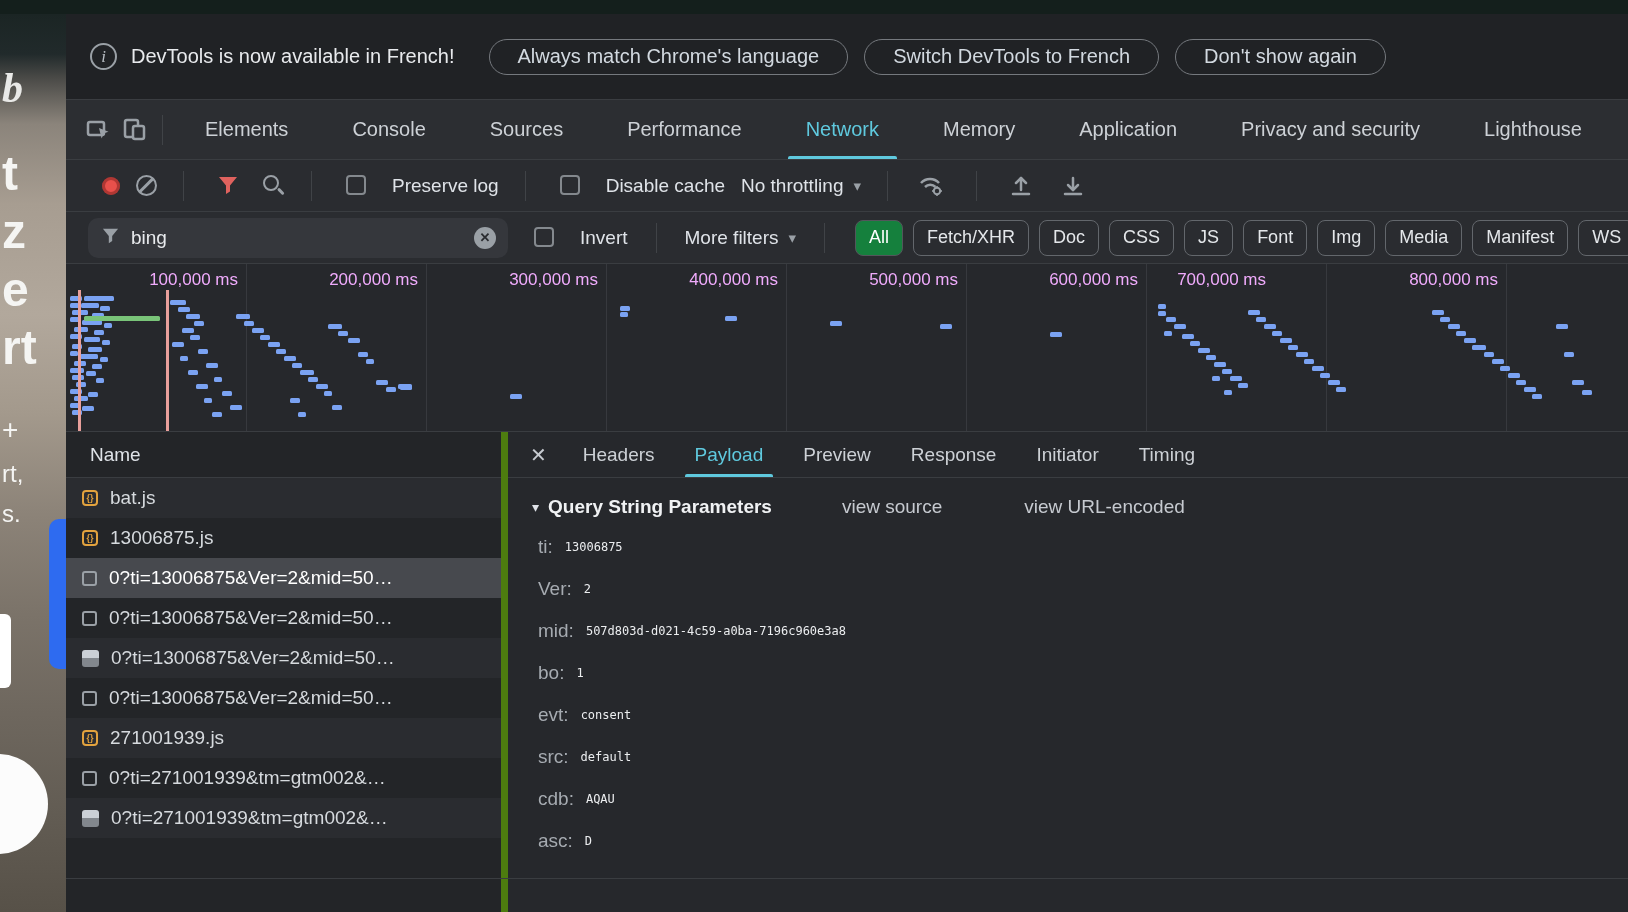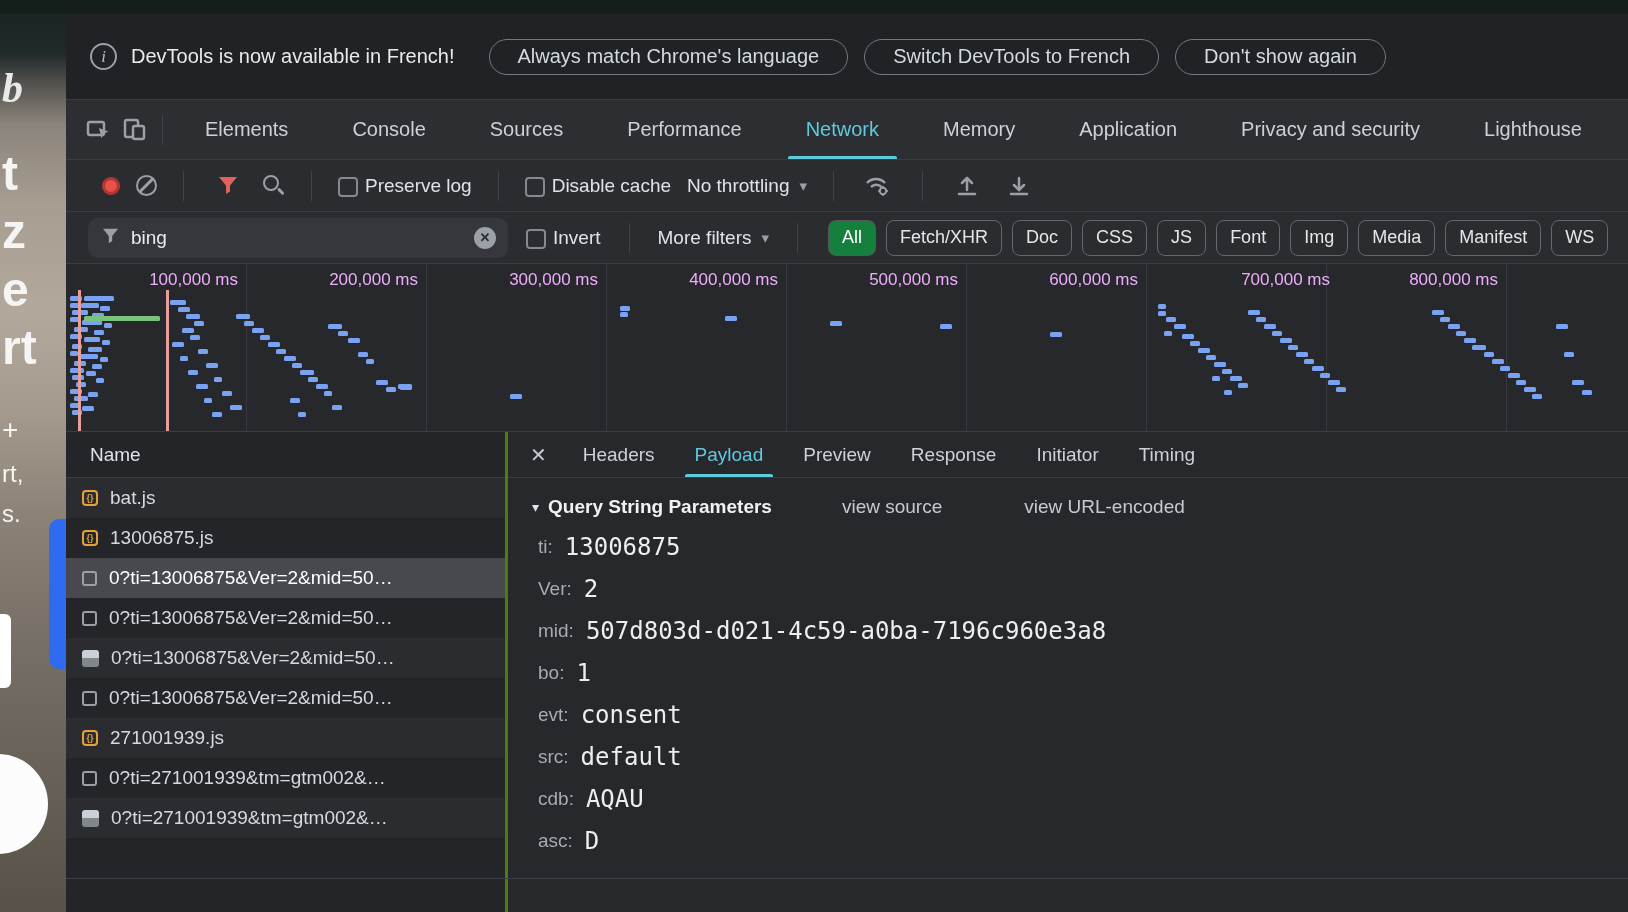--- a/index.html
+++ b/index.html
@@ -49,21 +49,21 @@
   .tab.active::after{content:"";position:absolute;left:14px;right:14px;bottom:0;height:3px;background:#5fc9de;border-radius:2px 2px 0 0;}
 
   .nettoolbar{flex:0 0 52px;background:#2a2c30;border-bottom:1px solid #3a3d41;display:flex;
               align-items:center;padding-left:36px;gap:16px;}
   .record{width:18px;height:18px;border-radius:50%;background:#e8504b;box-shadow:inset 0 0 0 3px rgba(70,10,10,.35);flex:0 0 auto;}
   .block{width:21px;height:21px;border:2.5px solid #9aa0a6;border-radius:50%;position:relative;flex:0 0 auto;}
   .block::after{content:"";position:absolute;left:-2px;top:7px;width:20px;height:2.5px;background:#9aa0a6;transform:rotate(-45deg);}
   .search{position:relative;width:23px;height:23px;flex:0 0 auto;}
   .search::before{content:"";position:absolute;left:1px;top:1px;width:12px;height:12px;border:2.5px solid #9aa0a6;border-radius:50%;}
   .search::after{content:"";position:absolute;left:15px;top:16px;width:8px;height:2.5px;background:#9aa0a6;transform:rotate(45deg);border-radius:2px;}
-  .cb-group{display:flex;align-items:flex-end;gap:7px;flex:0 0 auto;}
+  .cb-group{display:flex;align-items:flex-start;gap:26px;flex:0 0 auto;margin-left:8px;}
   .checkbox{width:20px;height:20px;border:2.5px solid #84898e;border-radius:4px;background:transparent;flex:0 0 auto;}
   .cb-label{font-size:19px;color:#dfe3e8;white-space:nowrap;}
   .throttle{display:flex;align-items:center;gap:10px;font-size:19px;color:#dfe3e8;white-space:nowrap;flex:0 0 auto;}
   .caret{color:#9aa0a6;font-size:15px;}
 
   .filterbar{flex:0 0 52px;background:#2a2c30;border-bottom:1px solid #3a3d41;display:flex;
              align-items:center;padding-left:22px;gap:18px;overflow:hidden;}
   .filter-input{width:420px;height:40px;background:#35373c;border-radius:10px;display:flex;
                 align-items:center;padding:0 12px 0 14px;gap:12px;flex:0 0 auto;}
   .fquery{flex:1;font-size:19px;color:#e8eaed;}
@@ -75,21 +75,21 @@
   .chip.active{background:#15803d;border-color:#53565b;color:#ffffff;}
 
   .overview{flex:0 0 168px;background:#26282c;border-bottom:1px solid #3a3d41;position:relative;overflow:hidden;}
   .gridline{position:absolute;top:0;bottom:0;width:1px;background:#37393e;}
   .tick{position:absolute;top:6px;transform:translateX(-100%);font-size:17px;color:#f0abfc;white-space:nowrap;}
   .wbar{position:absolute;height:5px;background:#7aa2f2;border-radius:1.5px;}
   .evline{position:absolute;top:26px;bottom:0;width:3px;background:#e89f9b;}
   .gbar{position:absolute;height:5px;background:#79c479;border-radius:1.5px;}
 
   .split{flex:1;display:flex;position:relative;background:#232528;min-height:0;}
-  .requests{width:442px;flex:0 0 442px;border-right:3px solid #4d7c0f;display:flex;flex-direction:column;background:#232528;}
+  .requests{width:442px;flex:0 0 442px;border-right:7px solid #4d7c0f;display:flex;flex-direction:column;background:#232528;}
   .list-header{flex:0 0 46px;display:flex;align-items:center;padding-left:24px;font-size:19px;color:#dfe3e8;
                border-bottom:1px solid #3a3d41;}
   .rrow{height:40px;display:flex;align-items:center;padding-left:16px;gap:12px;font-size:19px;color:#d6dade;}
   .rrow:nth-child(odd){background:#2a2c30;}
   .rrow.selected{background:#47494e;color:#ffffff;}
   .rname{white-space:nowrap;overflow:hidden;}
   .ficon{flex:0 0 auto;display:flex;align-items:center;justify-content:center;}
   .ficon.script{width:16px;height:16px;border:2px solid #e2a23e;border-radius:4px;color:#e2a23e;
                 font-size:9px;font-weight:bold;line-height:1;}
   .ficon.doc{width:15px;height:15px;border:2px solid #9aa0a6;border-radius:3px;}
@@ -105,21 +105,21 @@
 
   .payload{padding:10px 0 0 24px;flex:1;overflow:hidden;}
   .qsp-header{display:flex;align-items:center;height:38px;}
   .qsp-caret{color:#dfe3e8;font-size:14px;margin-right:9px;}
   .qsp-title{font-size:19px;font-weight:bold;color:#f0f2f4;white-space:nowrap;}
   .qsp-link{font-size:19px;color:#c6cad0;white-space:nowrap;}
   .qsp-link.vs{margin-left:70px;}
   .qsp-link.vu{margin-left:82px;}
   .param{display:flex;align-items:center;height:42px;padding-left:6px;gap:12px;}
   .pkey{font-size:19px;color:#a6abb1;flex:0 0 auto;}
-  .pval{font-family:"DejaVu Sans Mono",monospace;font-size:24px;color:#eceef0;white-space:nowrap;}
+  .pval{font-family:"DejaVu Sans Mono",monospace;font-size:12px;color:#eceef0;white-space:nowrap;}
   .bottom-line{position:absolute;left:0;right:0;top:446px;height:1px;background:#3a3d41;}
 </style>
 </head>
 <body>
 
 <div class="screen">
 
   <div class="page-strip">
     <div id="frags">
         <div class="frag f0">b</div>
@@ -271,21 +271,21 @@
         <div class="tick" style="left: 352px;">200,000 ms</div>
         <div class="gridline" style="left: 540px;"></div>
         <div class="tick" style="left: 532px;">300,000 ms</div>
         <div class="gridline" style="left: 720px;"></div>
         <div class="tick" style="left: 712px;">400,000 ms</div>
         <div class="gridline" style="left: 900px;"></div>
         <div class="tick" style="left: 892px;">500,000 ms</div>
         <div class="gridline" style="left: 1080px;"></div>
         <div class="tick" style="left: 1072px;">600,000 ms</div>
         <div class="gridline" style="left: 1260px;"></div>
-        <div class="tick" style="left: 1264px;">700,000 ms</div>
+        <div class="tick" style="left: 1200px;">700,000 ms</div>
         <div class="gridline" style="left: 1440px;"></div>
         <div class="tick" style="left: 1432px;">800,000 ms</div>
         <div class="wbar" style="left: 4px; top: 32px; width: 12px;"></div>
         <div class="wbar" style="left: 18px; top: 32px; width: 30px;"></div>
         <div class="wbar" style="left: 4px; top: 39px; width: 9px;"></div>
         <div class="wbar" style="left: 15px; top: 39px; width: 18px;"></div>
         <div class="wbar" style="left: 34px; top: 42px; width: 10px;"></div>
         <div class="wbar" style="left: 6px; top: 46px; width: 16px;"></div>
         <div class="wbar" style="left: 26px; top: 49px; width: 12px;"></div>
         <div class="wbar" style="left: 4px; top: 53px; width: 10px;"></div>

